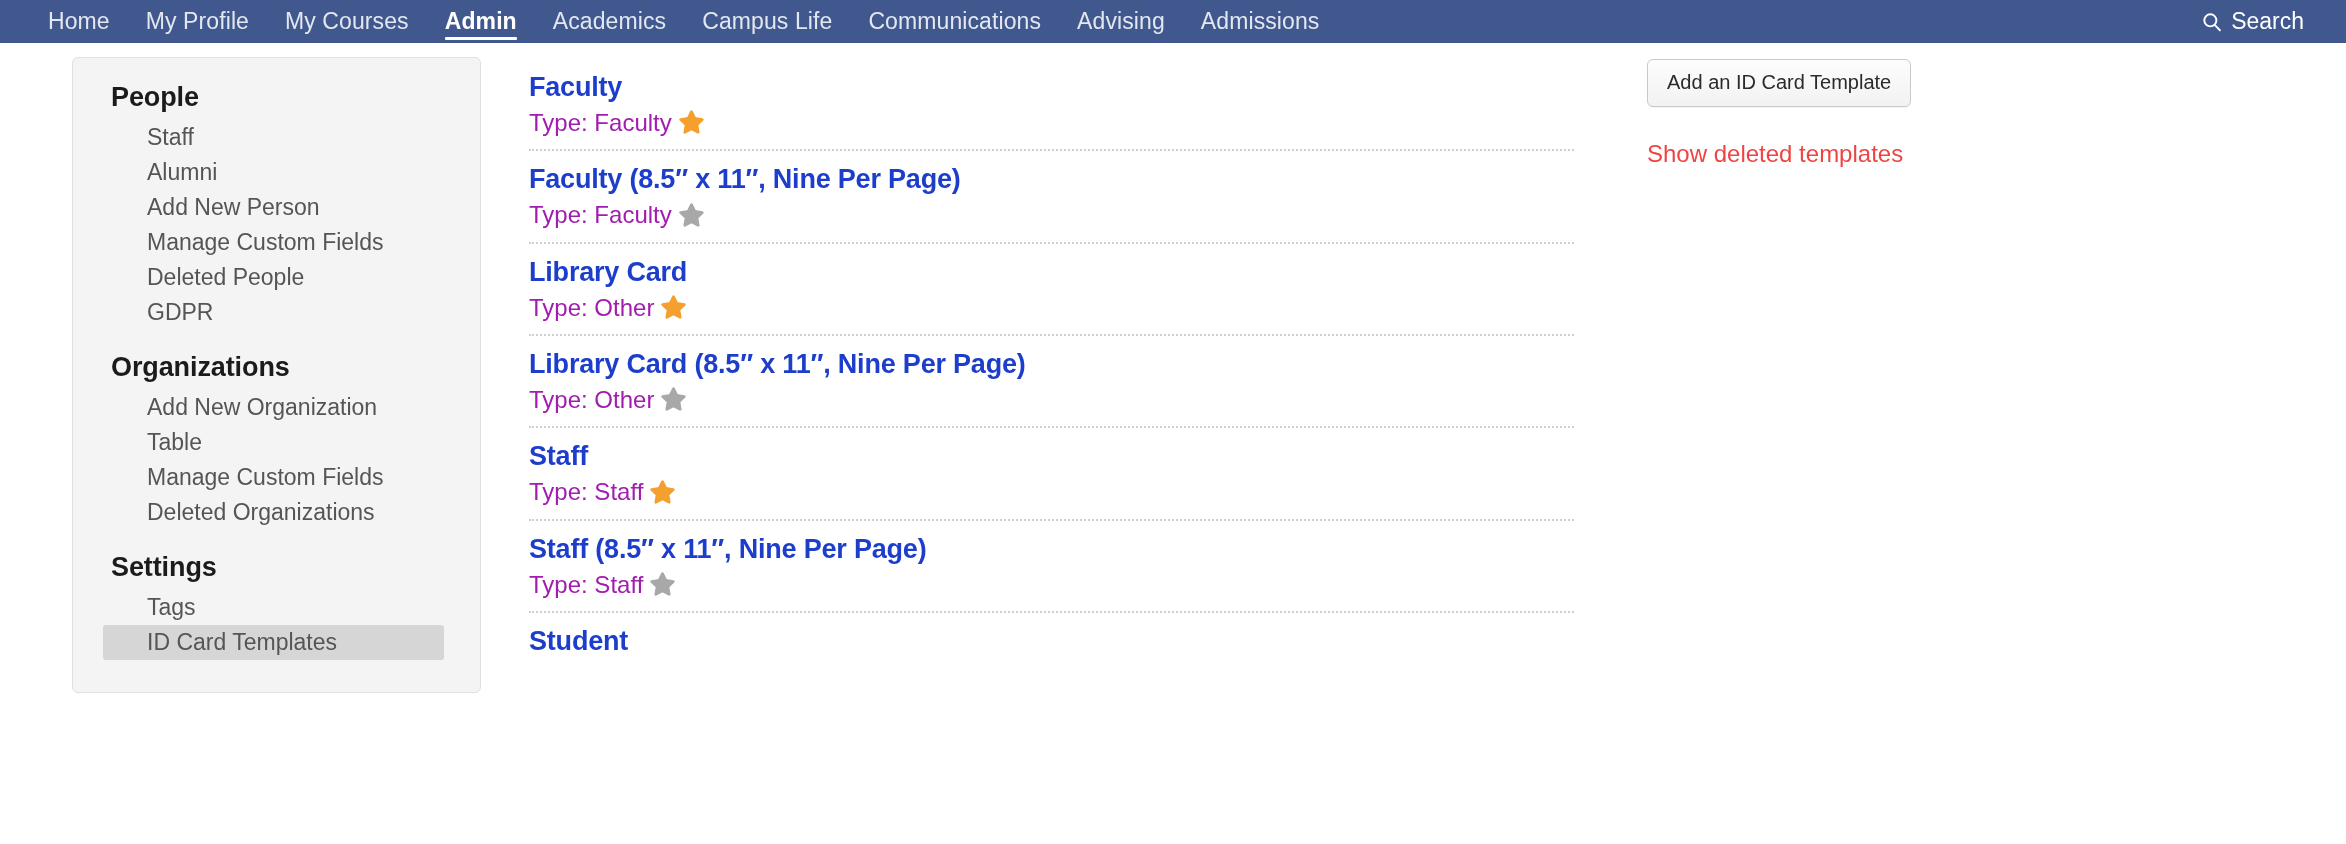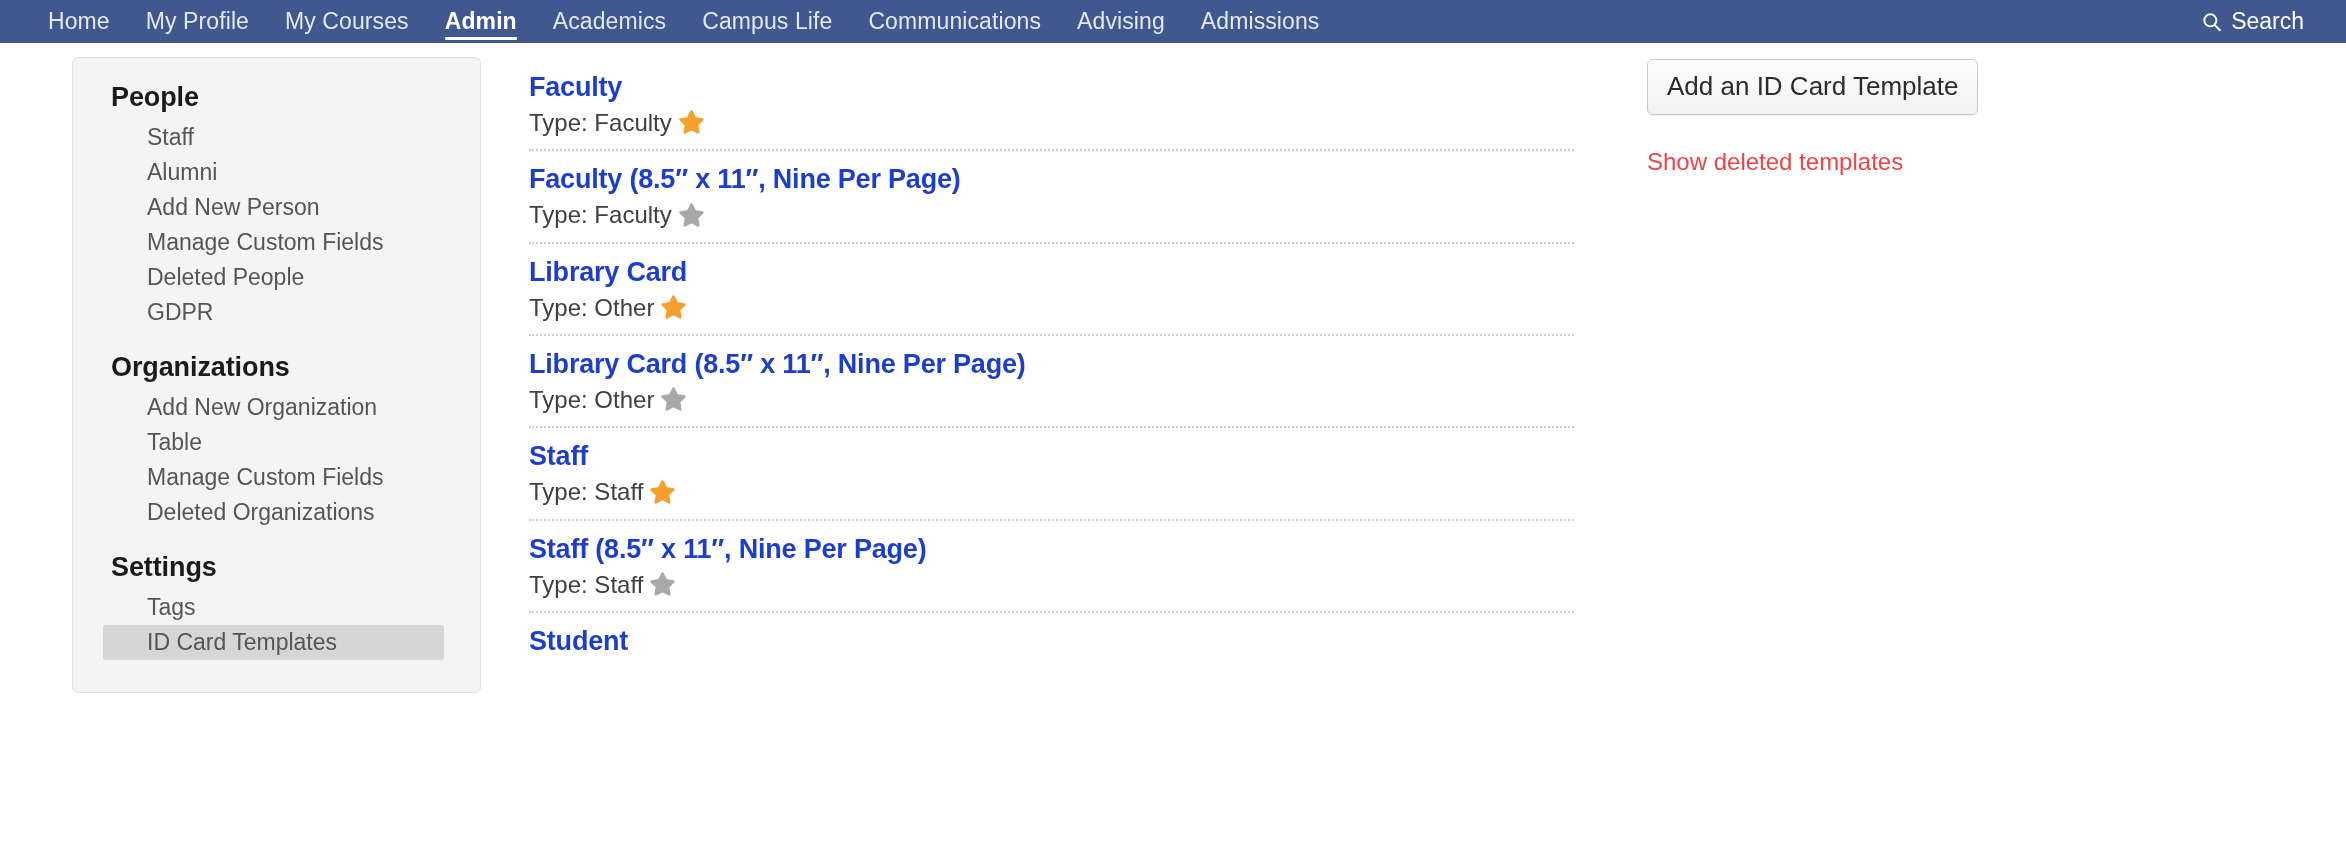--- a/index.html
+++ b/index.html
@@ -136,38 +136,38 @@
     line-height: 1.05;
     padding-top: 14px;
     letter-spacing: -0.2px;
     cursor: pointer;
   }
   .tmpl-meta {
     display: flex;
     align-items: center;
     gap: 7px;
     font-size: 24px;
-    color: #404040;
+    color: #a21caf;
     padding: 9px 0 14px 0;
     line-height: 1;
   }
   .star { display: inline-block; width: 25px; height: 25px; flex: none; }
   .star svg { display: block; width: 25px; height: 25px; }
 
   
   .right-rail {
     position: absolute;
     left: 1647px;
     top: 16px;
     width: 420px;
   }
   .add-btn {
     display: inline-block;
     font-family: "Liberation Sans", sans-serif;
-    font-size: 26px;
+    font-size: 20px;
     color: #2b2b2b;
     background: linear-gradient(to bottom, #fdfdfd 0%, #f2f2f2 100%);
     border: 1px solid #c9c9c9;
     border-radius: 6px;
     padding: 11px 19px 12px 19px;
     cursor: pointer;
     white-space: nowrap;
     box-shadow: 0 1px 0 rgba(0,0,0,0.04);
   }
   .show-deleted {

